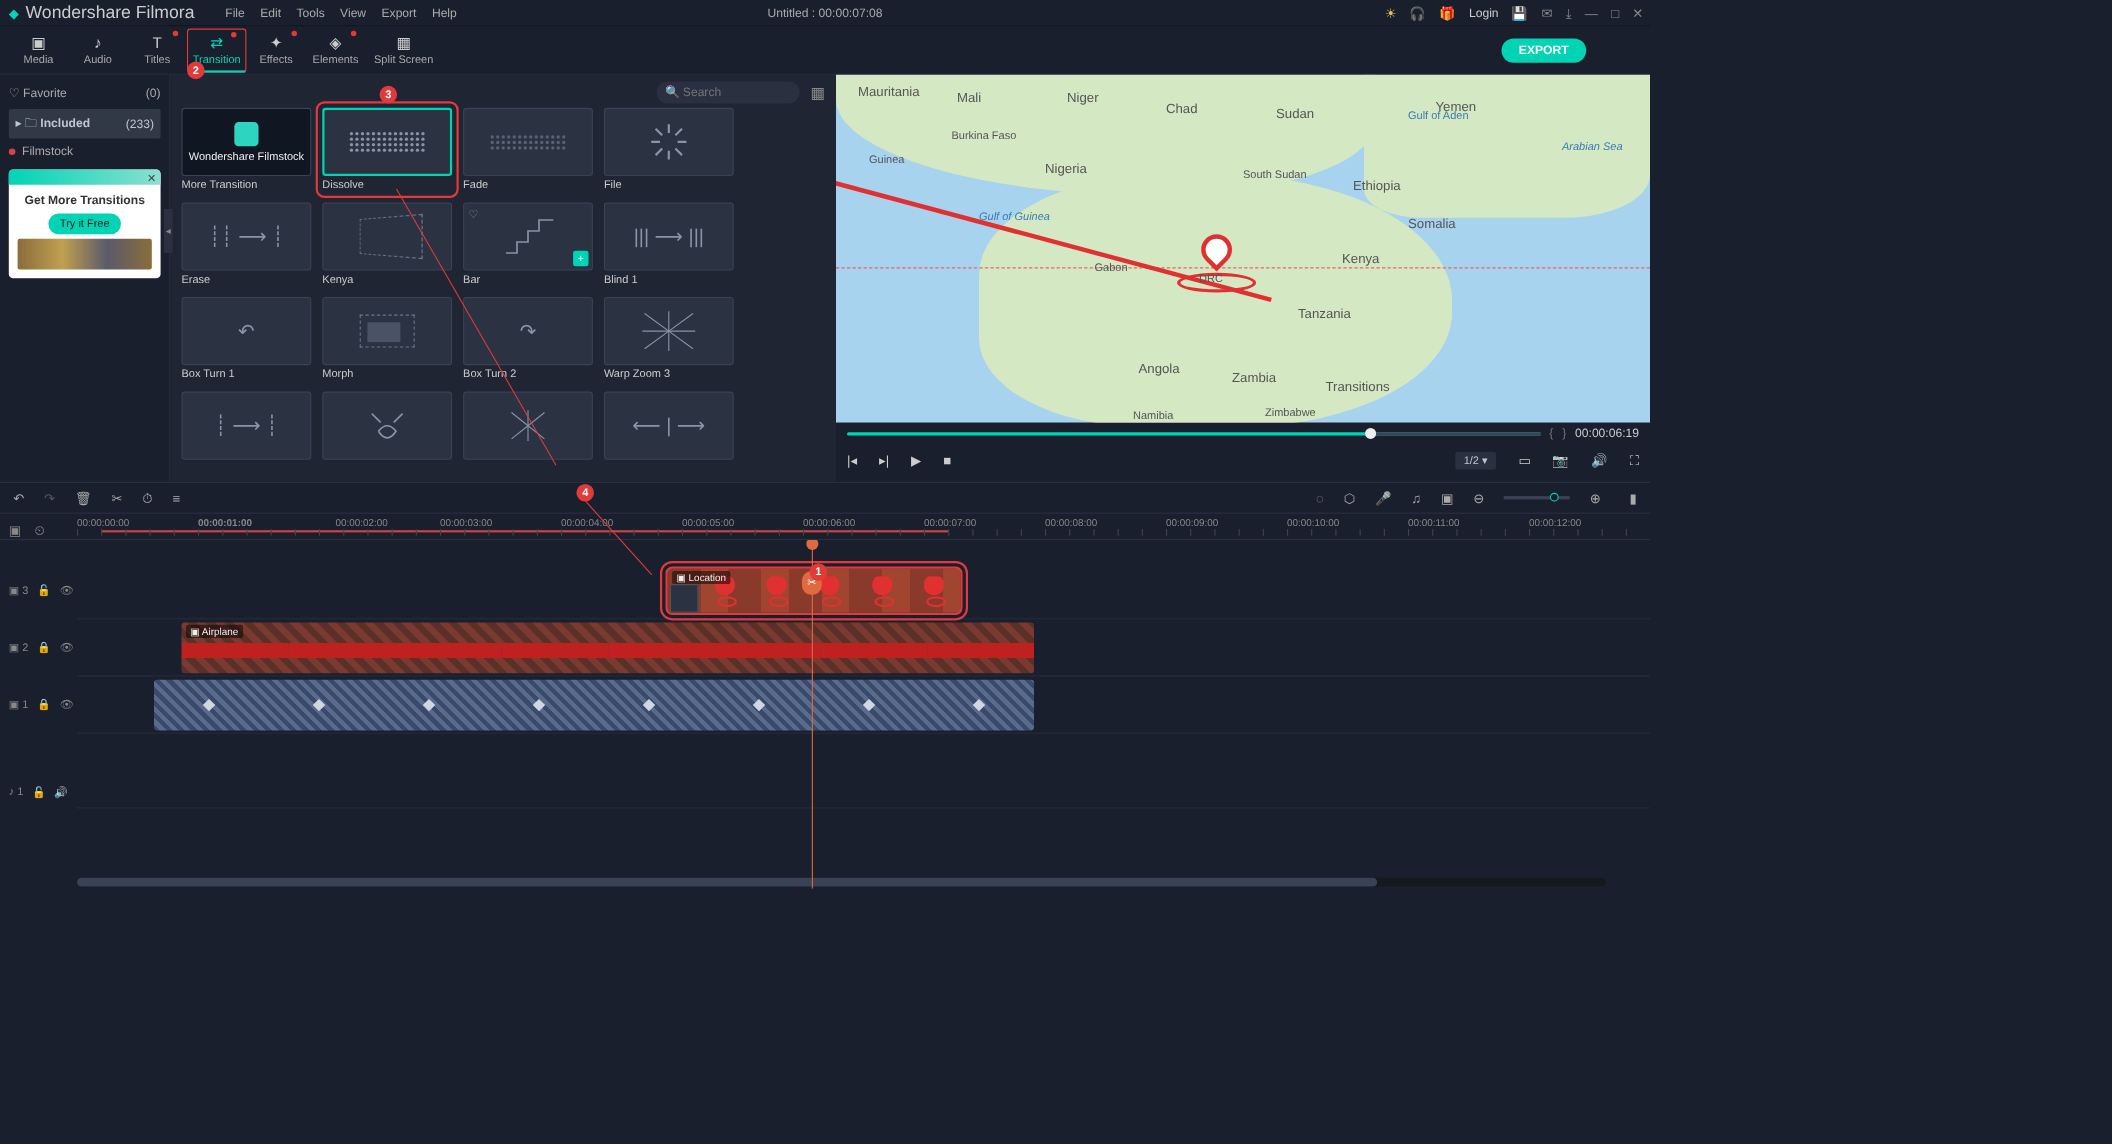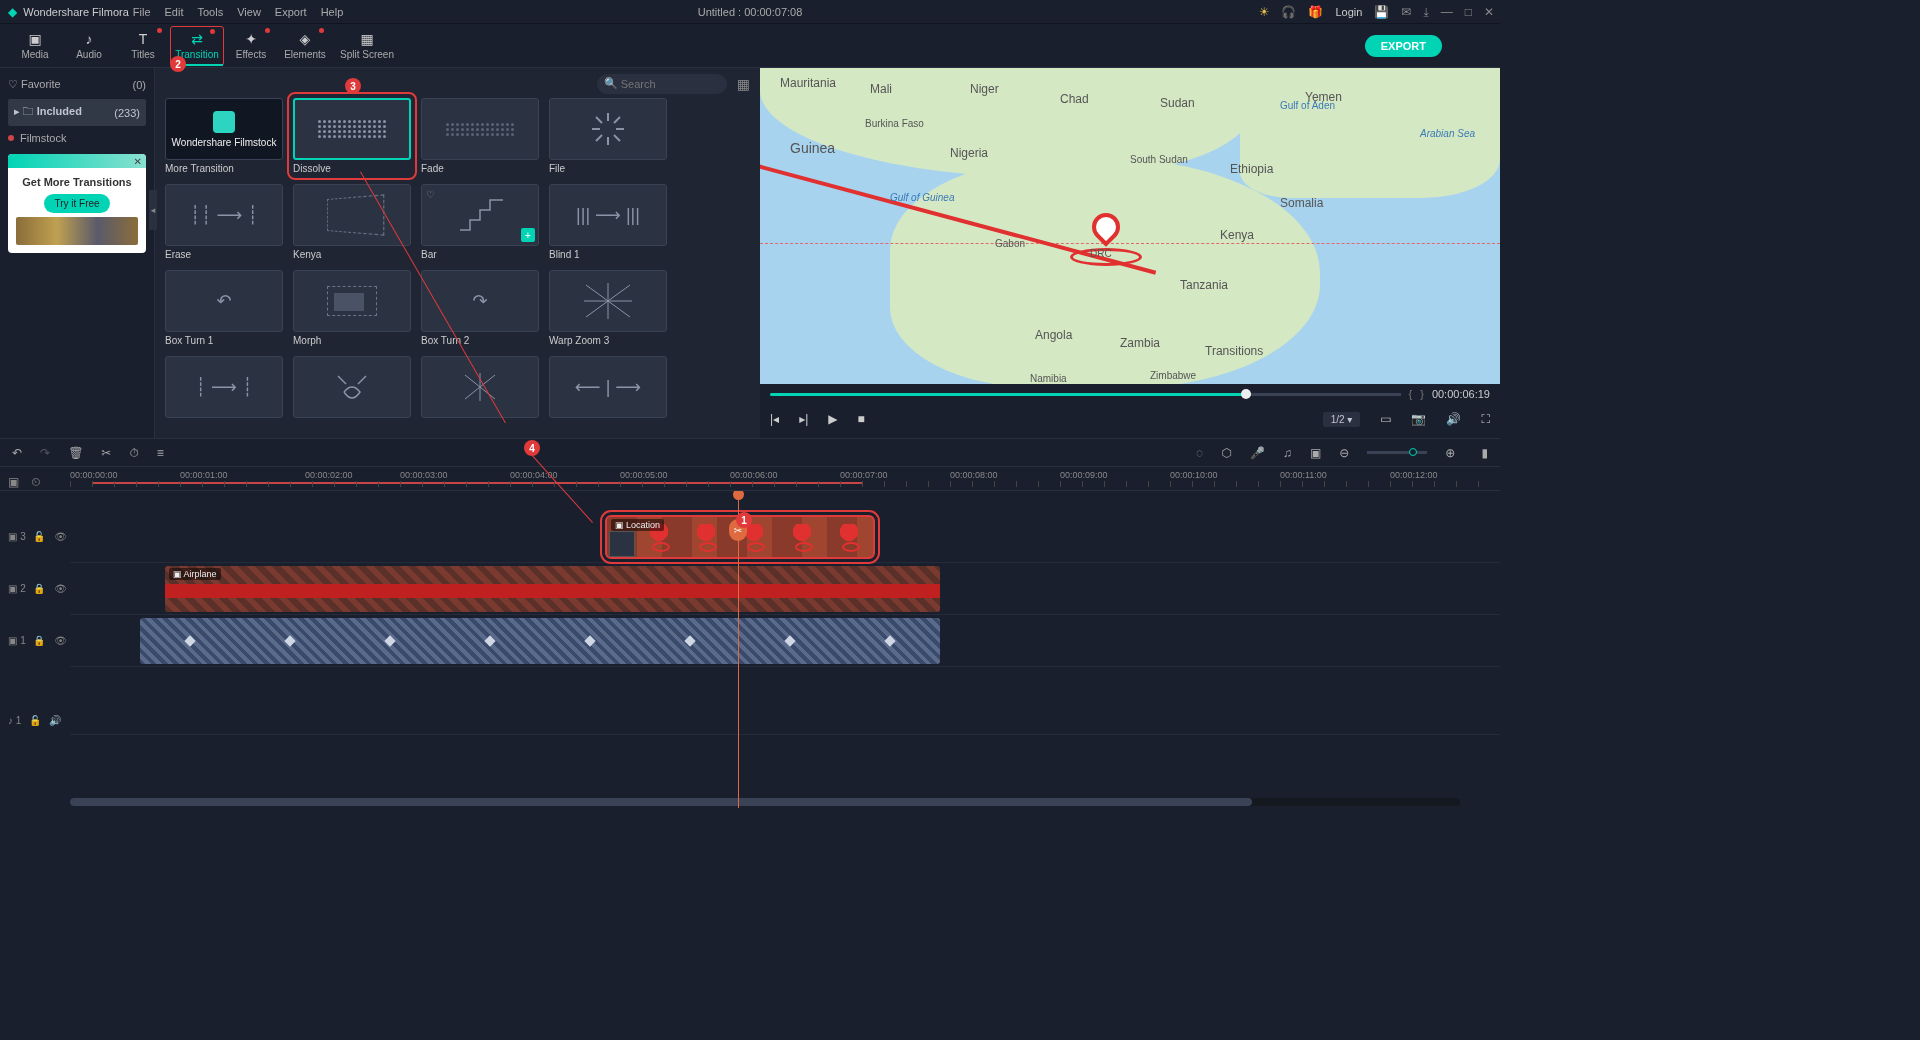--- a/index.html
+++ b/index.html
@@ -1,21 +1,21 @@
 <!DOCTYPE html>
 <html><head>
 <meta charset="utf-8">
 <style>
 * { margin:0; padding:0; box-sizing:border-box; font-family:"Segoe UI",Arial,sans-serif; }
 body { background:#1a1f2e; color:#c0c5d0; font-size:11px; width:1500px; height:812px; overflow:hidden; position:relative; }
 
 
 .titlebar { height:24px; background:#1a1f2e; display:flex; align-items:center; padding:0 8px; border-bottom:1px solid #0f1420; }
 .titlebar .logo { color:#00d4b5; margin-right:6px; font-size:12px; }
-.titlebar .appname { color:#ccc; font-size:11px; margin-right:4px; }
+.titlebar .appname { color:#ccc; font-size:16px; margin-right:28px; }
 .titlebar .menu { display:flex; gap:14px; }
 .titlebar .menu span { color:#aaa; cursor:pointer; }
 .titlebar .center { position:absolute; left:50%; transform:translateX(-50%); color:#aaa; font-size:11px; }
 .titlebar .right { position:absolute; right:6px; display:flex; gap:12px; align-items:center; }
 .titlebar .right .ico { color:#888; font-size:12px; cursor:pointer; }
 .titlebar .right .login { color:#ccc; }
 
 
 .toolbar { height:44px; background:#1a1f2e; display:flex; align-items:center; padding:0 8px; border-bottom:1px solid #2a3040; }
 .tool { display:flex; flex-direction:column; align-items:center; justify-content:center; width:54px; height:40px; cursor:pointer; position:relative; }
@@ -491,21 +491,21 @@
         <div class="landlabel" style="top:8px;left:20px">Mauritania</div>
         <div class="landlabel" style="top:14px;left:110px">Mali</div>
         <div class="landlabel" style="top:14px;left:210px">Niger</div>
         <div class="landlabel" style="top:24px;left:300px">Chad</div>
         <div class="landlabel" style="top:28px;left:400px">Sudan</div>
         <div class="landlabel" style="top:22px;left:545px">Yemen</div>
         <div class="landlabel" style="top:50px;left:105px;font-size:10px">Burkina Faso</div>
         <div class="landlabel" style="top:78px;left:190px">Nigeria</div>
         <div class="landlabel" style="top:86px;left:370px;font-size:10px">South Sudan</div>
         <div class="landlabel" style="top:94px;left:470px">Ethiopia</div>
-        <div class="landlabel" style="top:72px;left:30px;font-size:14px">Guinea</div>
+        <div class="landlabel" style="top:72px;left:30px;font-size:10px">Guinea</div>
         <div class="landlabel" style="top:32px;left:520px;color:#3a7ab5;font-size:10px">Gulf of Aden</div>
         <div class="landlabel" style="top:60px;left:660px;color:#3a7ab5;font-style:italic;font-size:10px">Arabian Sea</div>
         <div class="landlabel" style="top:124px;left:130px;color:#3a7ab5;font-style:italic;font-size:10px">Gulf of Guinea</div>
         <div class="landlabel" style="top:170px;left:235px;font-size:10px">Gabon</div>
         <div class="landlabel" style="top:180px;left:330px;font-size:10px">DRC</div>
         <div class="landlabel" style="top:160px;left:460px">Kenya</div>
         <div class="landlabel" style="top:128px;left:520px">Somalia</div>
         <div class="landlabel" style="top:210px;left:420px">Tanzania</div>
         <div class="landlabel" style="top:260px;left:275px">Angola</div>
         <div class="landlabel" style="top:268px;left:360px">Zambia</div>
@@ -565,21 +565,21 @@
     <span class="ti" style="color:#888;font-size:12px">⏲</span>
   </div>
   <div class="tl-ruler">
     <div class="redbar"></div>
   <span class="rlabel" style="left: 70px;">00:00:00:00</span>
       <span class="tick" style="left: 70px;"></span>
       <span class="tick" style="left: 92px;"></span>
       <span class="tick" style="left: 114px;"></span>
       <span class="tick" style="left: 136px;"></span>
       <span class="tick" style="left: 158px;"></span>
-      <span class="rlabel" style="left: 180px;">00:00:01:00</span>
+      <span class="rlabel" style="left: 180px; font-weight: bold;">00:00:01:00</span>
       <span class="tick" style="left: 180px;"></span>
       <span class="tick" style="left: 202px;"></span>
       <span class="tick" style="left: 224px;"></span>
       <span class="tick" style="left: 246px;"></span>
       <span class="tick" style="left: 268px;"></span>
       <span class="rlabel" style="left: 305px;">00:00:02:00</span>
       <span class="tick" style="left: 290px;"></span>
       <span class="tick" style="left: 312px;"></span>
       <span class="tick" style="left: 334px;"></span>
       <span class="tick" style="left: 356px;"></span>

